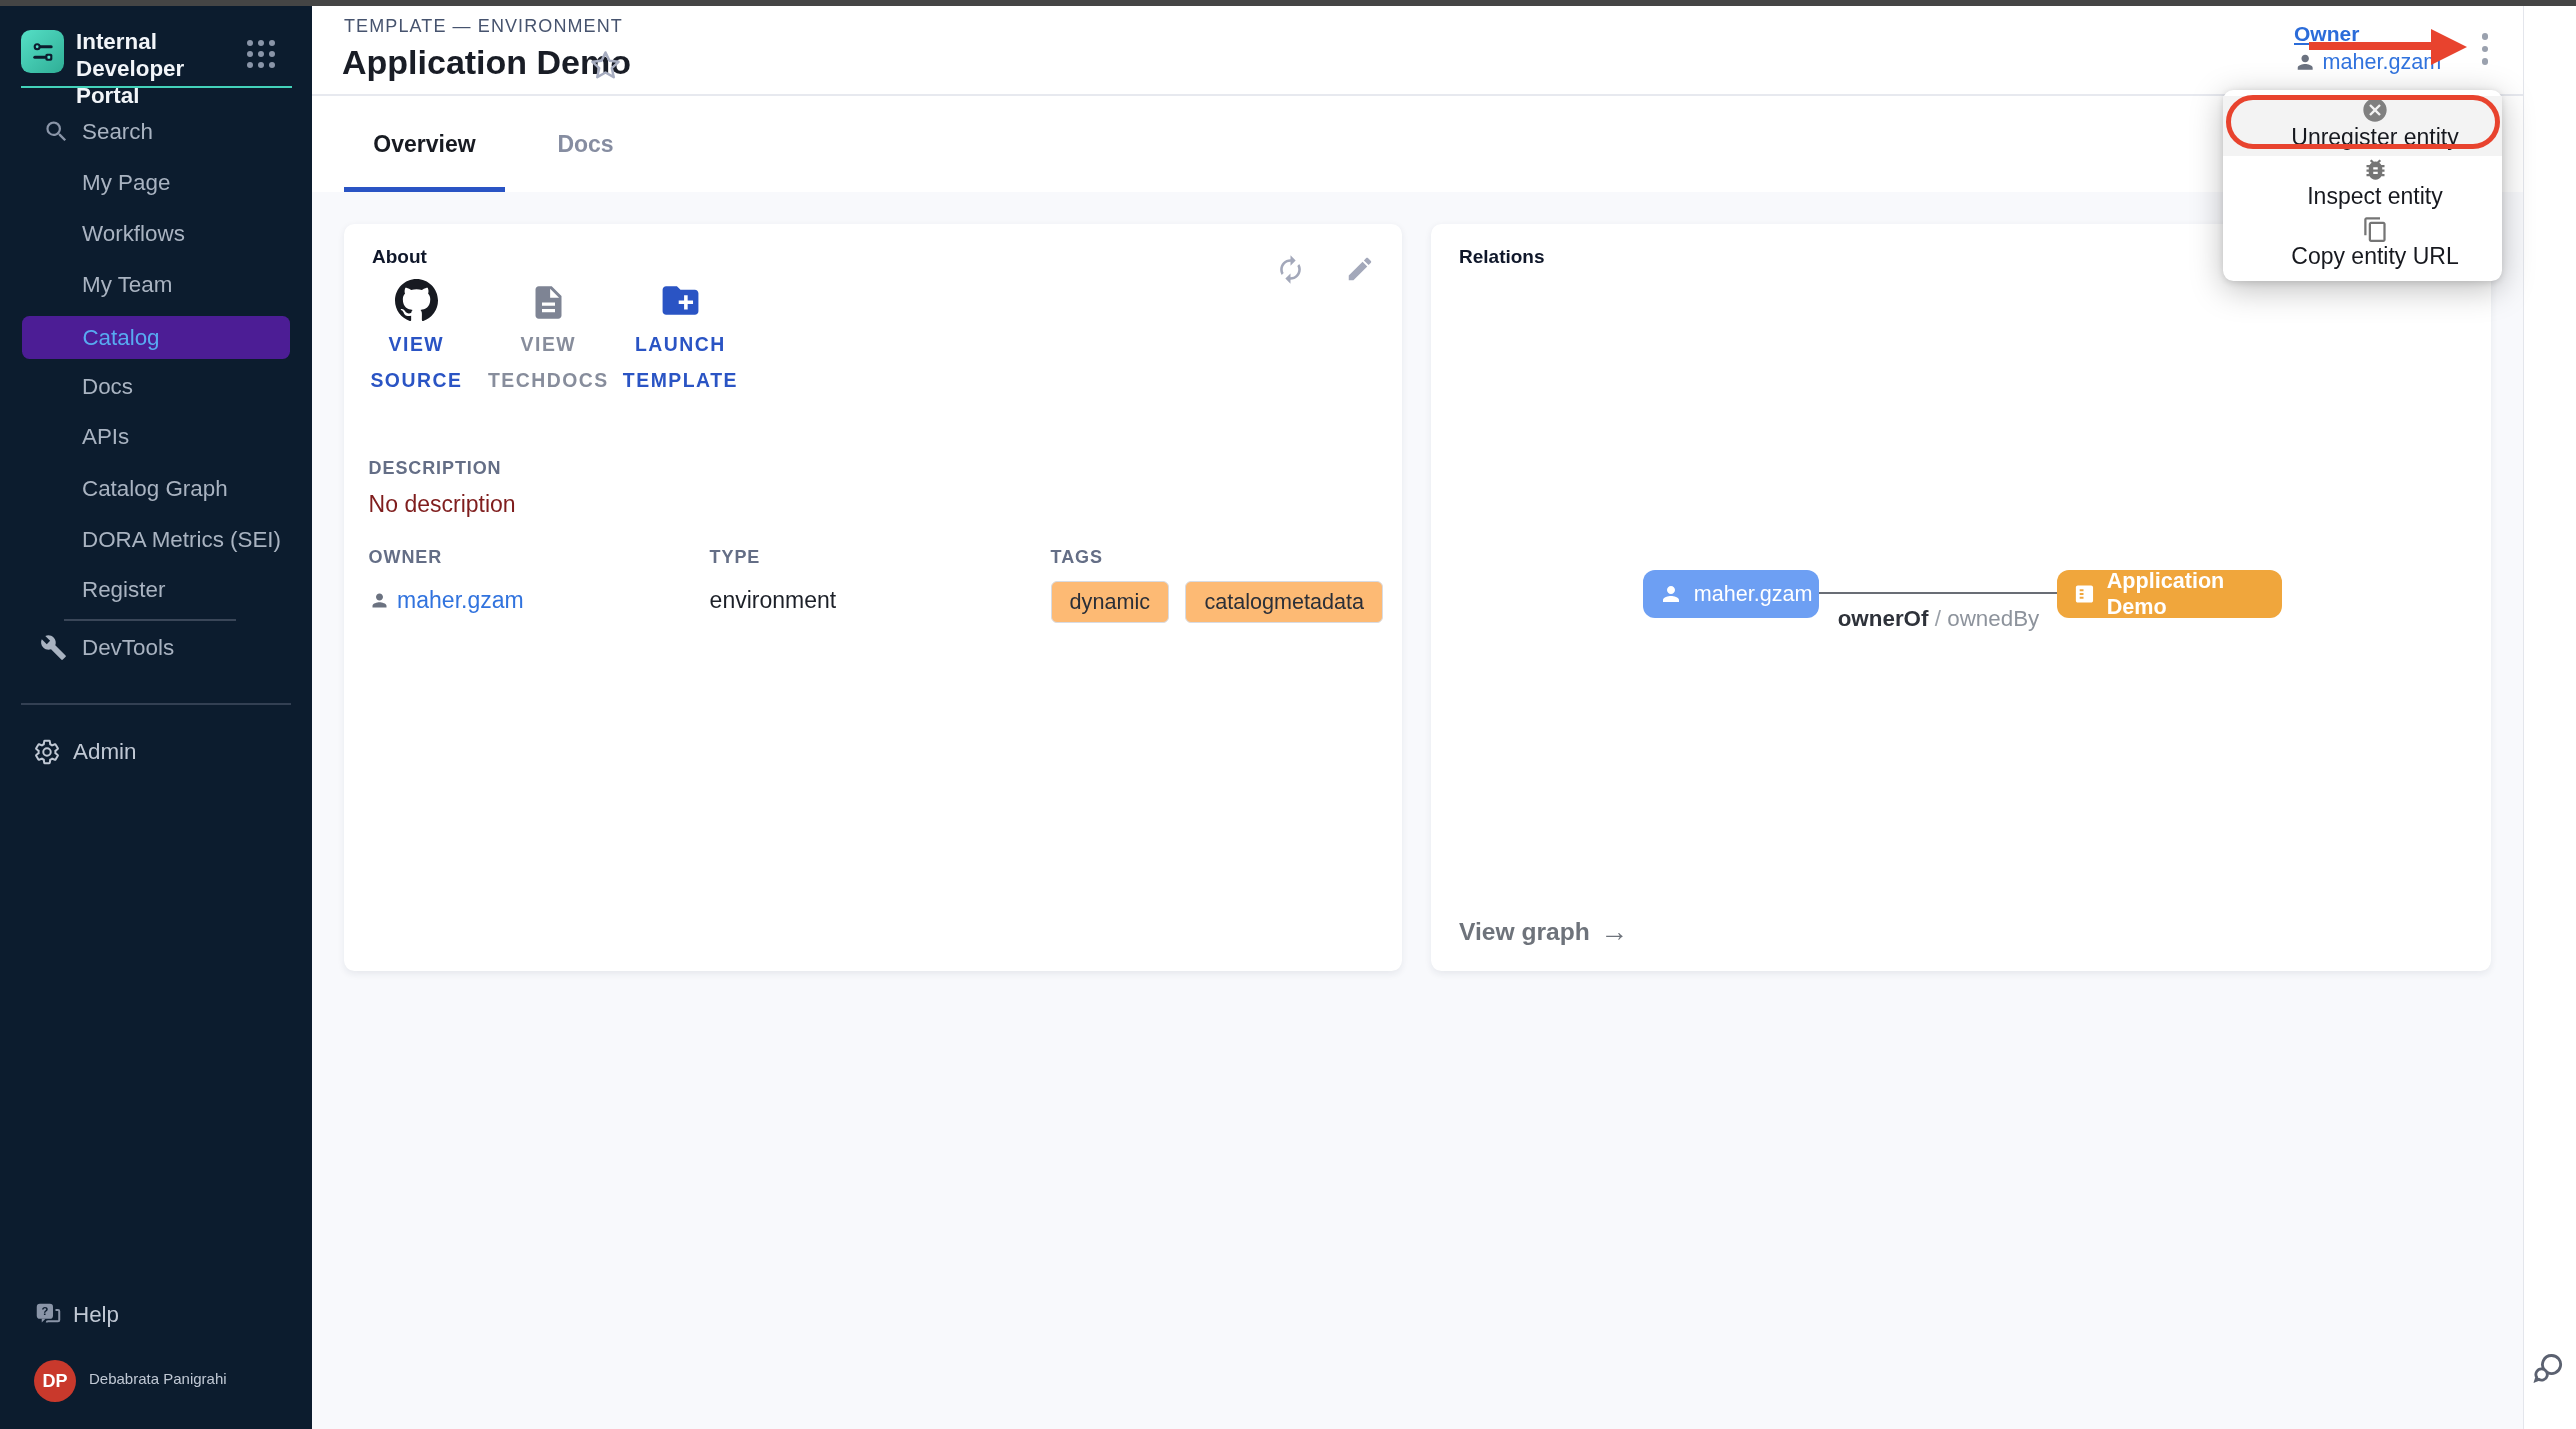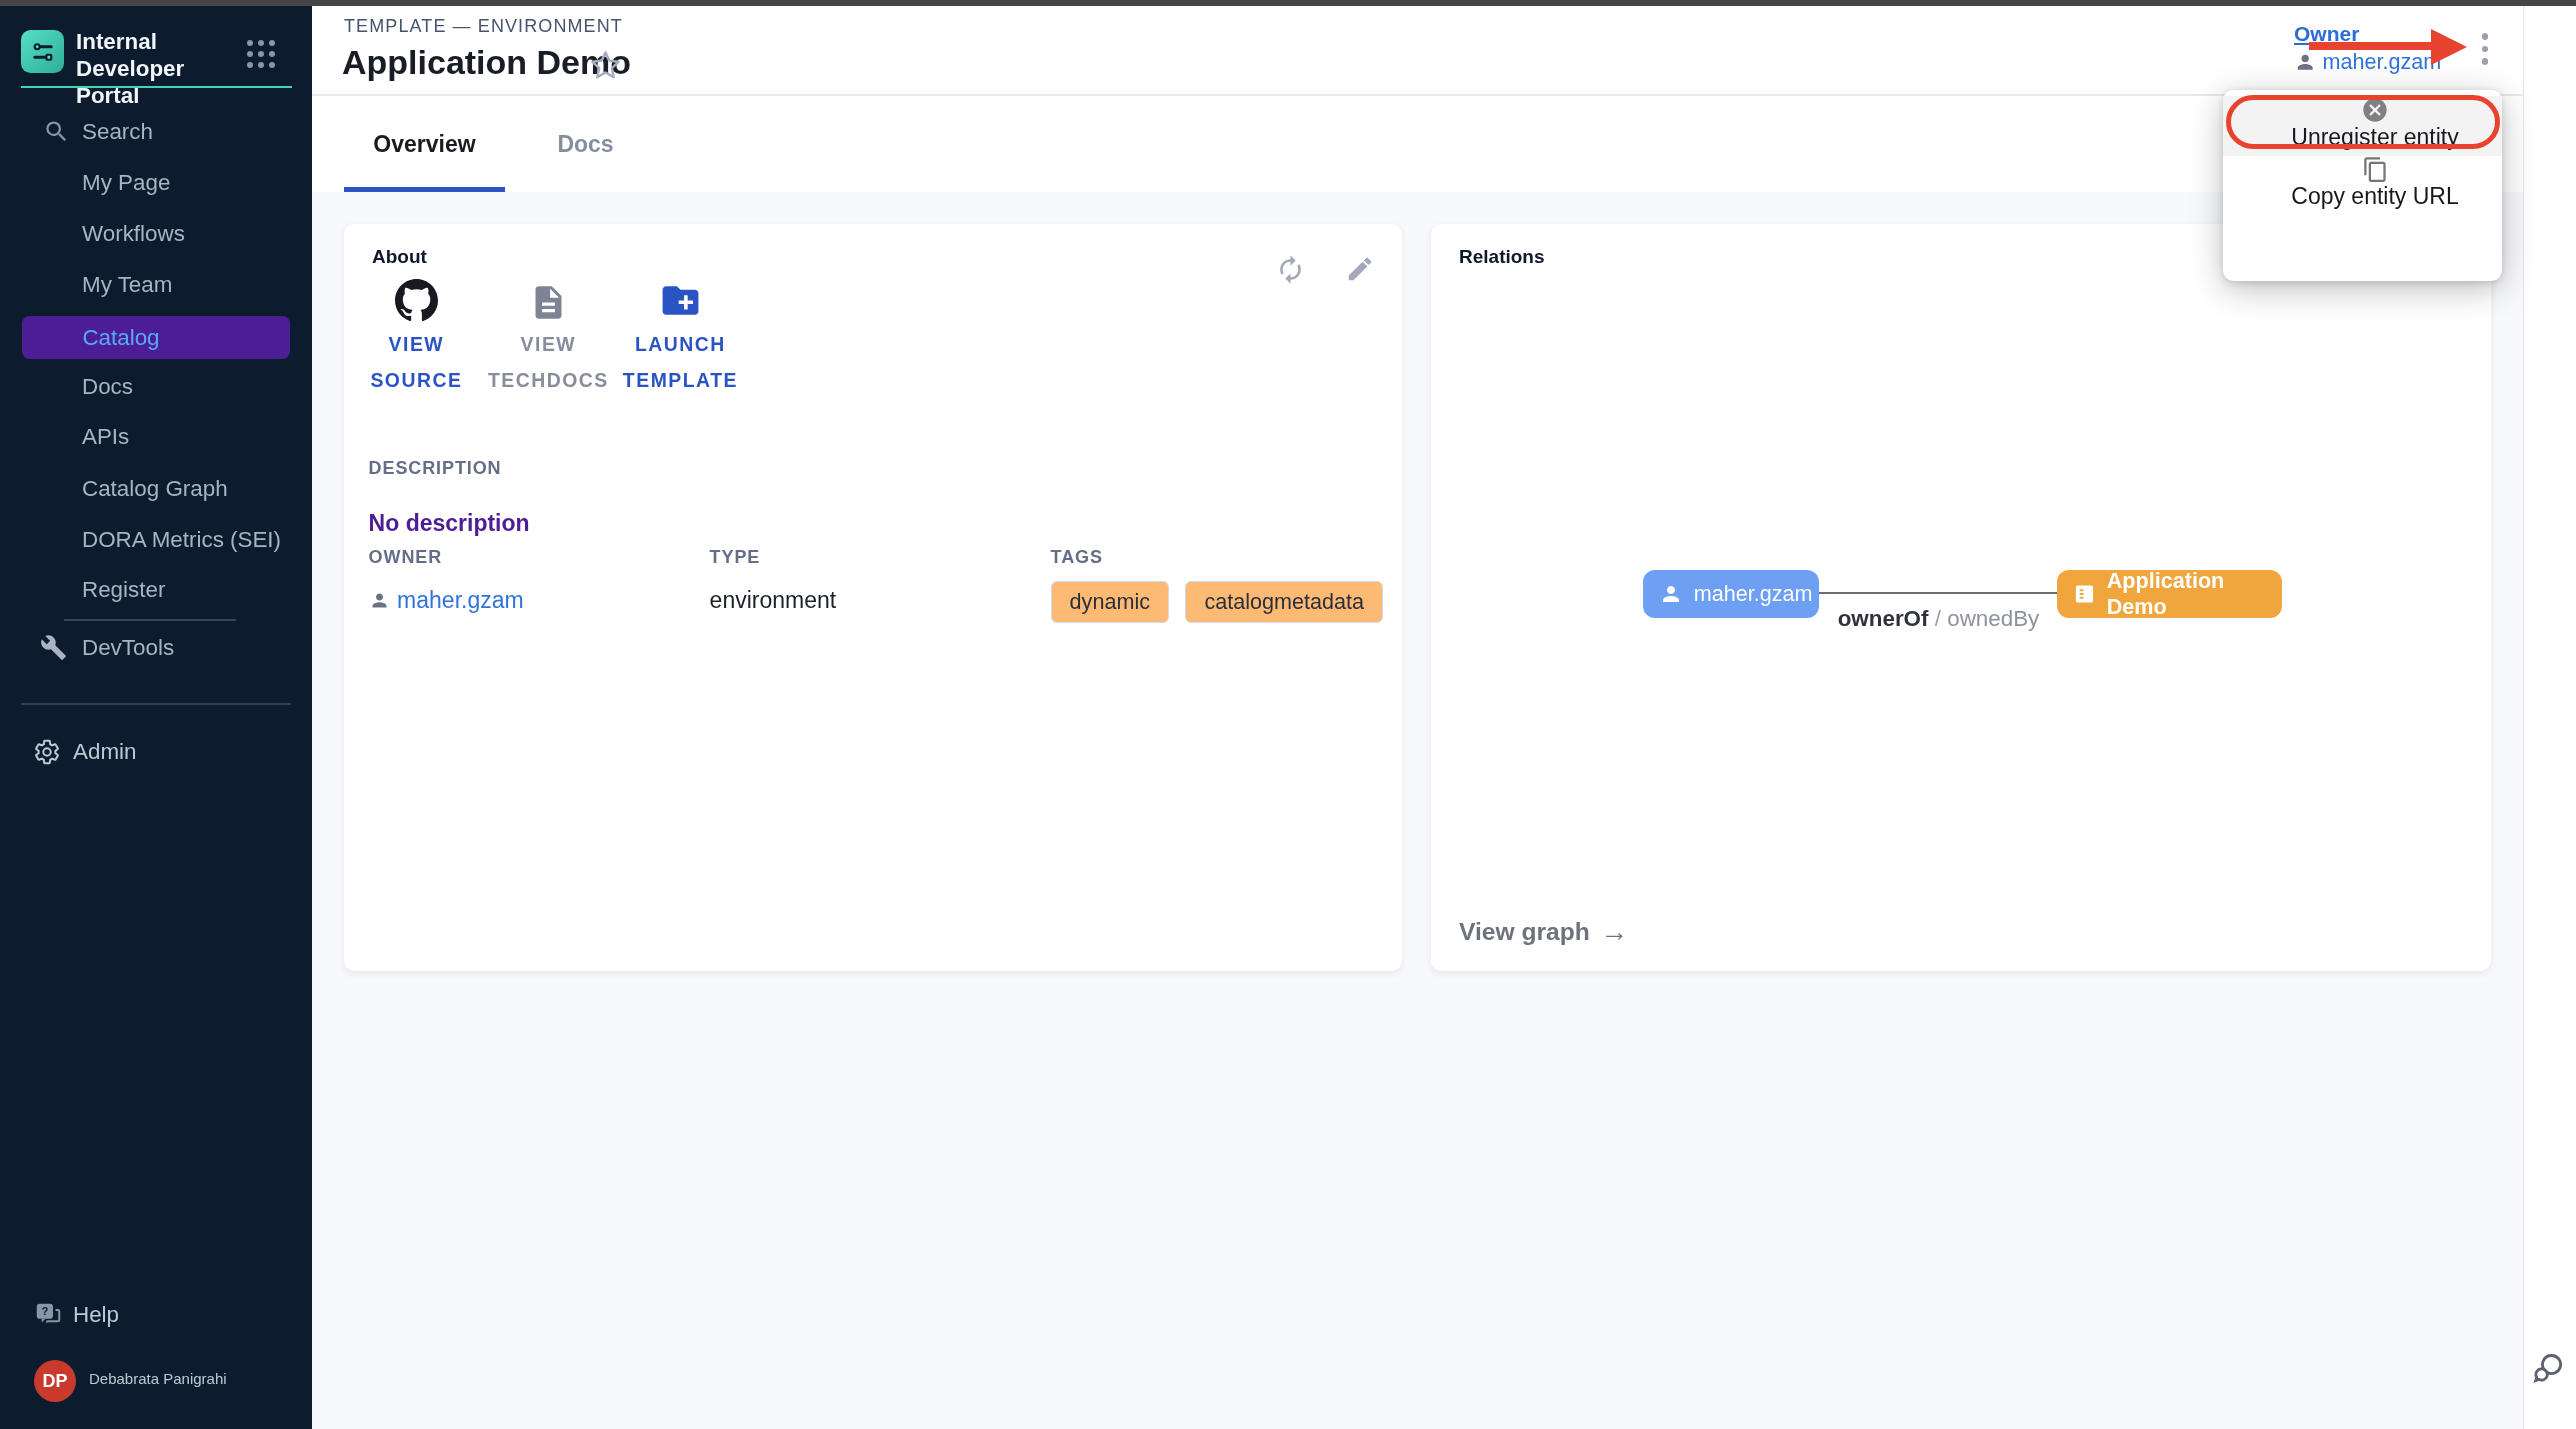--- a/index.html
+++ b/index.html
@@ -68,21 +68,21 @@
   .card-tools { position:absolute; right:27px; top:30px; display:flex; gap:39px; }
   .card-tools .tool { cursor:pointer; }
   .about-actions { position:absolute; left:16.4px; top:46px; display:flex; gap:20px; }
   .about-action { width:112px; display:flex; flex-direction:column; align-items:center; cursor:pointer; }
   .about-action .act-icon { height:52px; display:flex; align-items:flex-end; justify-content:center; }
   .about-action .act-line { margin-top:10.4px; font-size:19.4px; font-weight:700; letter-spacing:1.5px; line-height:25px; text-align:center; }
   .act-blue .act-line { color:#2a54c4; }
   .act-gray .act-line { color:#878d9c; }
   .field-label { font-size:18px; font-weight:700; letter-spacing:0.9px; color:#646e86; }
   .about-desc { position:absolute; left:24.6px; top:234px; }
-  .about-desc .desc-value { margin-top:31px; font-size:23px; color:#4c1d95; font-weight:700; }
+  .about-desc .desc-value { margin-top:12px; font-size:23px; color:#7f1d1d; font-weight:400; }
   .about-grid { position:absolute; left:24.6px; top:323px; display:flex; }
   .about-col { width:341px; }
   .owner-value { margin-top:19.4px; display:flex; align-items:center; }
   .owner-value .link-text { margin-left:7.5px; font-size:23px; color:#3173de; cursor:pointer; }
   .type-value { margin-top:19.4px; font-size:23px; color:#1c2028; font-weight:500; }
   .tags-row { margin-top:13.4px; display:flex; gap:16.4px; }
   .chip { height:42px; line-height:40px; padding:0 18px; border:1.5px solid #d8dbe2; border-radius:6px; background:#fdba74; font-size:21.6px; color:#2b2f38; }
 
   
   .relations-card { left:1431px; top:224px; width:1060px; height:747px; }
@@ -352,20 +352,26 @@
 
   <div class="ctx-menu">
     <div class="ctx-item hovered">
       <svg width="28" height="28" viewBox="0 0 24 24" fill="#808080">
         <path d="M12 2C6.47 2 2 6.47 2 12s4.47 10 10 10 10-4.47 10-10S17.53 2 12 2zm5 13.59L15.59 17 12 13.41 8.41 17 7 15.59 10.59 12 7 8.41 8.41 7 12 10.59 15.59 7 17 8.41 13.41 12 17 15.59z"></path>
       </svg>
       <span class="ctx-label">Unregister entity</span>
     </div>
     <div class="ctx-item">
       <svg width="27" height="27" viewBox="0 0 24 24" fill="#757575">
+        <path d="M20 8h-2.81a5.98 5.98 0 0 0-1.82-1.96L17 4.41 15.59 3l-2.17 2.17a6.002 6.002 0 0 0-2.83 0L8.41 3 7 4.41l1.62 1.63C7.88 6.55 7.26 7.22 6.81 8H4v2h2.09c-.05.33-.09.66-.09 1v1H4v2h2v1c0 .34.04.67.09 1H4v2h2.81c1.04 1.79 2.97 3 5.19 3s4.15-1.21 5.19-3H20v-2h-2.09c.05-.33.09-.66.09-1v-1h2v-2h-2v-1c0-.34-.04-.67-.09-1H20V8zm-6 8h-4v-2h4v2zm0-4h-4v-2h4v2z"></path>
+      </svg>
+      <span class="ctx-label">Inspect entity</span>
+    </div>
+    <div class="ctx-item">
+      <svg width="27" height="27" viewBox="0 0 24 24" fill="#757575">
         <path d="M16 1H4c-1.1 0-2 .9-2 2v14h2V3h12V1zm3 4H8c-1.1 0-2 .9-2 2v14c0 1.1.9 2 2 2h11c1.1 0 2-.9 2-2V7c0-1.1-.9-2-2-2zm0 16H8V7h11v14z"></path>
       </svg>
       <span class="ctx-label">Copy entity URL</span>
     </div>
   </div>
 
   <div class="anno-ring"></div>
   <div class="anno-arrow-line"></div>
   <div class="anno-arrow-head"></div>
 

